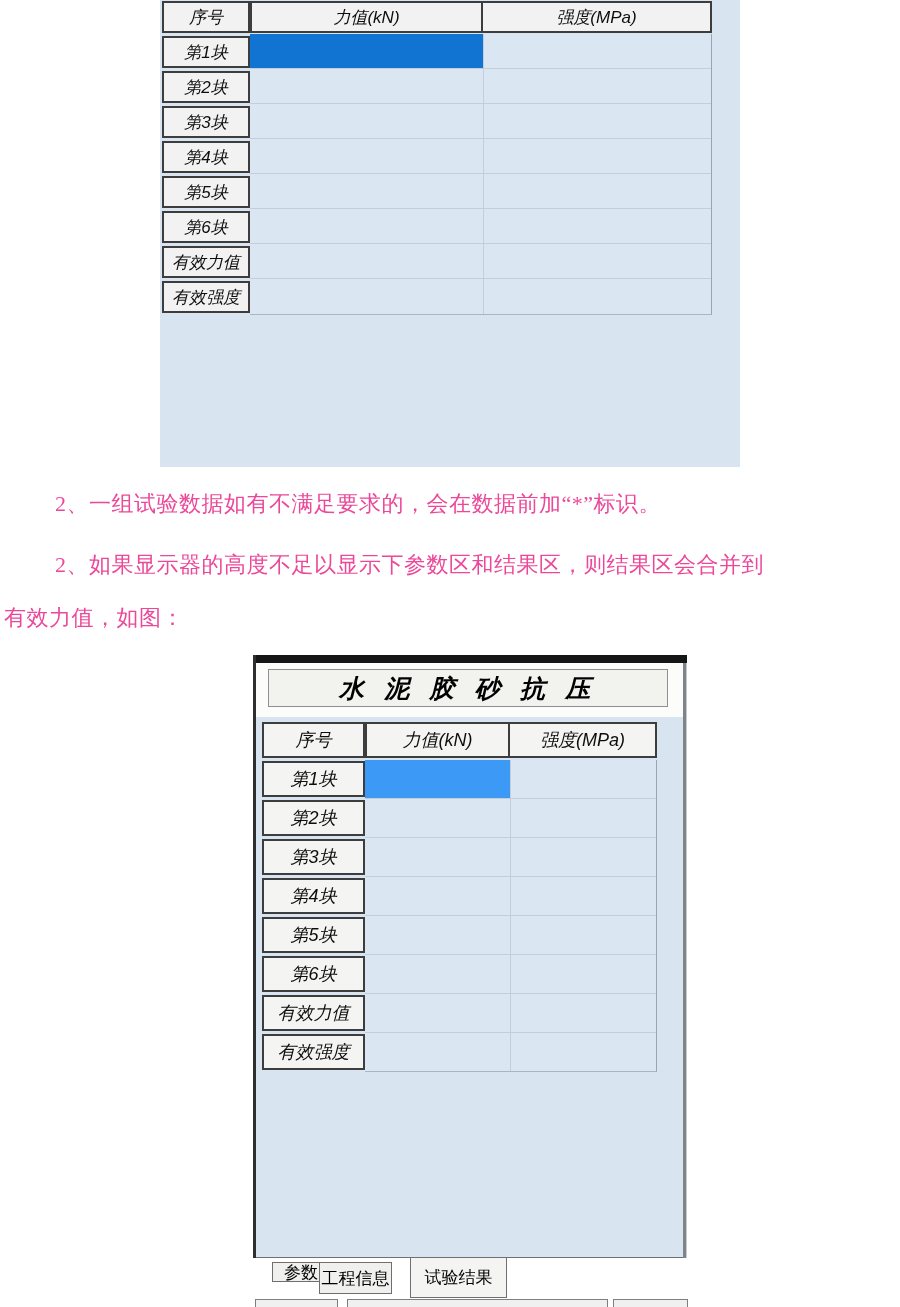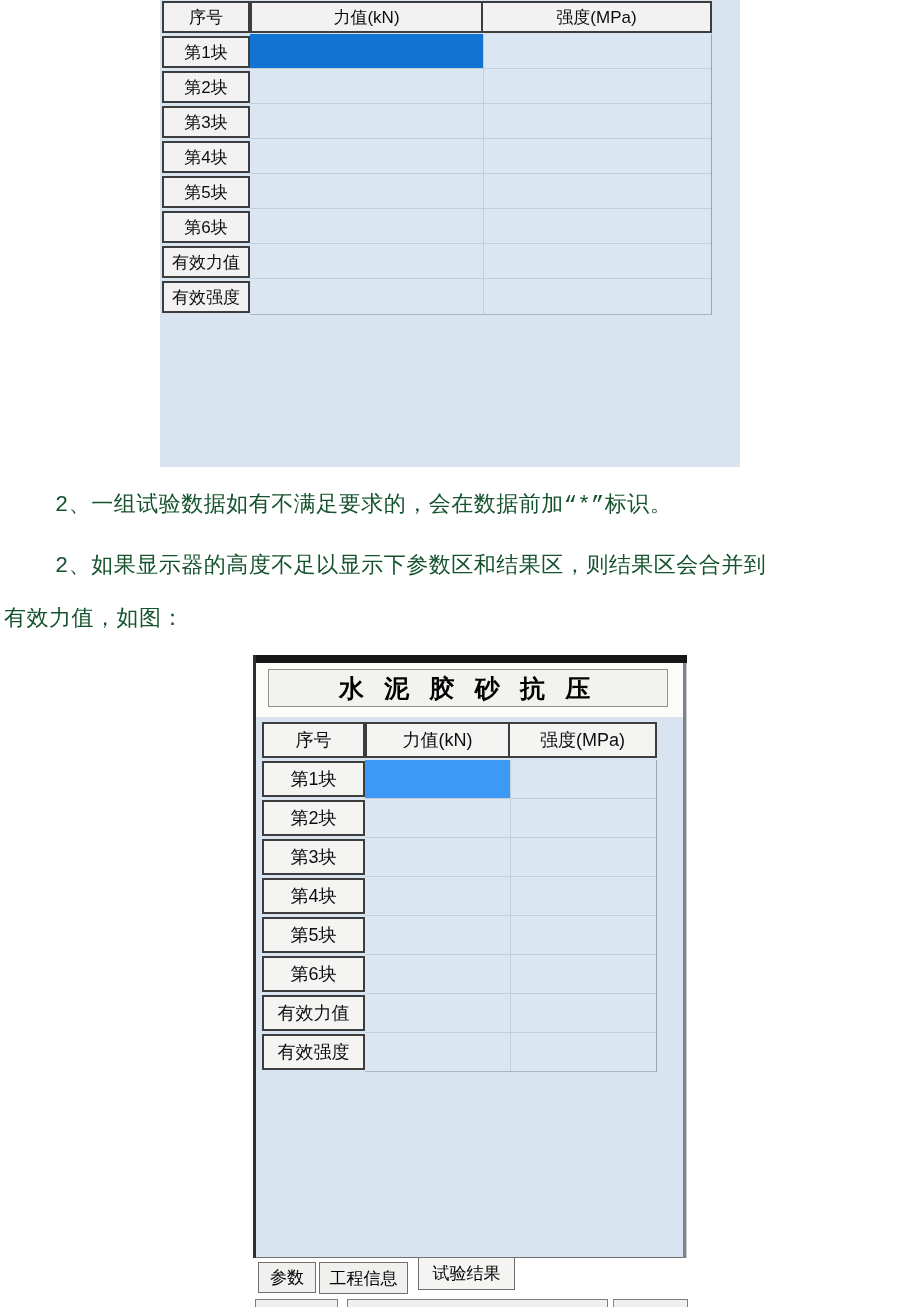--- a/index.html
+++ b/index.html
@@ -1,20 +1,20 @@
 <!DOCTYPE html>
 <html><head>
 <meta charset="utf-8">
 <style>
   html,body{margin:0;padding:0;}
   body{
     width:900px;height:1307px;position:relative;overflow:hidden;
     background:#ffffff;font-family:"Liberation Sans","DejaVu Sans",sans-serif;
   }
-  .abs{position:absolute;box-sizing:border-box;}
+  .abs{position:absolute;box-sizing:border-box;font-style:italic;}
 
   
   #topPanel{left:160px;top:0;width:580px;height:467px;background:#d9e4f1;}
   .t1-label{
     position:absolute;box-sizing:border-box;left:2px;width:88px;height:32px;
     background:#f2f2f2;border:2px solid #3d3d3d;color:#0d0d0d;
     display:flex;align-items:center;justify-content:center;font-size:17px;
   }
   .t1-colheader{
     position:absolute;box-sizing:border-box;top:1px;height:32px;
@@ -25,22 +25,22 @@
     position:absolute;box-sizing:border-box;left:90px;top:34px;width:462px;height:281px;
     background:#dbe6f3;border-right:1px solid #98a5b3;border-bottom:1px solid #aab6c2;
   }
   .t1-row{box-sizing:border-box;height:35px;border-bottom:1px solid #c3ced9;}
   .t1-row:last-child{border-bottom:none;}
   #t1-divider{position:absolute;left:233px;top:0;width:1px;height:100%;background:#c3ced9;}
   #t1-selected{position:absolute;left:0;top:0;width:233px;height:34px;background:#1174d2;}
 
   
   .docline{
-    position:absolute;font-family:Liberation Mono, monospace;
-    font-size:22px;color:#14532d;white-space:nowrap;letter-spacing:0.5px;
+    position:absolute;font-family:Liberation Serif, serif;
+    font-size:22px;color:#ec4899;white-space:nowrap;letter-spacing:0.5px;
   }
 
   
   #frame{left:253px;top:655px;width:434px;height:603px;background:#fcfcfa;}
   #frame-topbar{left:0;top:0;width:434px;height:8px;background:#161616;}
   #frame-left{left:0;top:0;width:3px;height:603px;background:#2f2f2f;}
   #frame-right{left:430px;top:8px;width:4px;height:595px;background:#7d848c;border-right:1px solid #c9c9c9;}
   #titleBox{
     left:15px;top:14px;width:400px;height:38px;background:#f2f2ee;border:1px solid #8f8f8f;
     display:flex;align-items:center;justify-content:center;
@@ -66,23 +66,23 @@
   .t2-row:last-child{border-bottom:none;}
   #t2-divider{position:absolute;left:145px;top:0;width:1px;height:100%;background:#c3ced9;}
   #t2-selected{position:absolute;left:0;top:0;width:145px;height:38px;background:#3d99f6;}
 
   
   .tab{
     position:absolute;box-sizing:border-box;background:#f0f0ef;border:1px solid #6f6f6f;
     display:flex;align-items:center;justify-content:center;font-size:17px;color:#000;
     cursor:default;
   }
-  #tabParams{left:258px;top:1262px;width:58px;height:31px;}
-  #tabProject{left:319px;top:1262px;width:89px;height:32px;}
-  #tabResults{left:410px;top:1258px;width:97px;height:32px;background:#f4f4f2;border-top:none;z-index:5;margin-left:8px;}
+  #tabParams{left:272px;top:1262px;width:58px;height:20px;}
+  #tabProject{left:319px;top:1262px;width:73px;height:32px;}
+  #tabResults{left:410px;top:1258px;width:97px;height:40px;background:#f4f4f2;border-top:none;z-index:5;}
 
   
   .fragment{
     position:absolute;box-sizing:border-box;top:1299px;height:14px;
     background:#f0f0f0;border:1px solid #7f7f7f;
   }
   #frag1{left:255px;width:83px;}
   #frag2{left:347px;width:261px;}
   #frag3{left:613px;width:75px;}
 </style>

